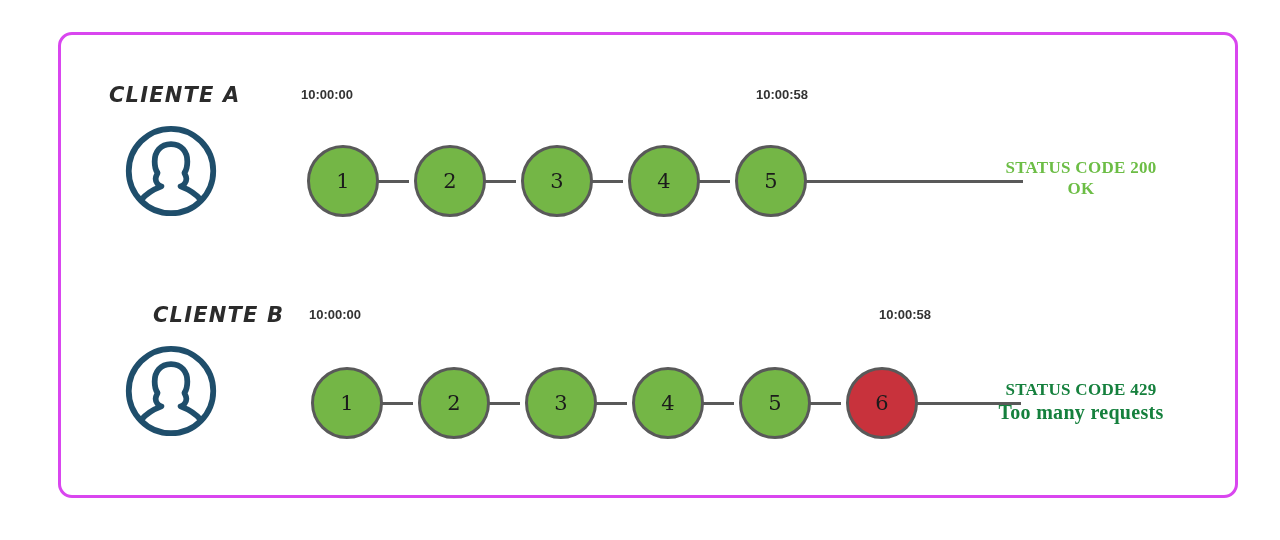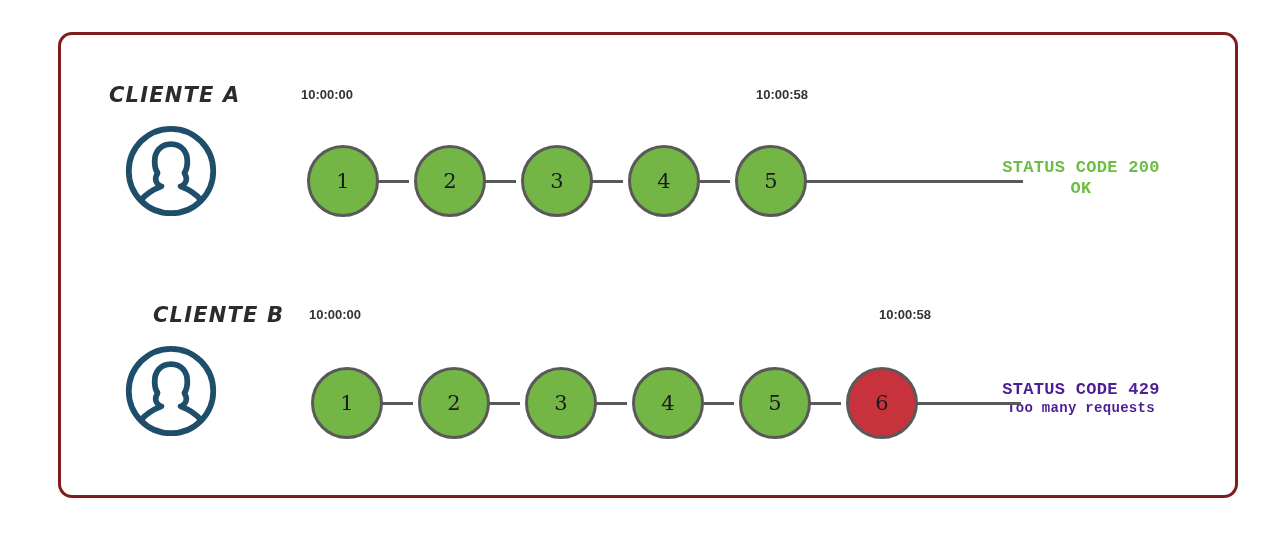--- a/index.html
+++ b/index.html
@@ -22,21 +22,21 @@
   }
 
   
   .frame {
     position: absolute;
     left: 58px;
     top: 32px;
     width: 1180px;
     height: 466px;
     box-sizing: border-box;
-    border: 3px solid #7f1d1d;
+    border: 3px solid #d946ef;
     border-radius: 14px;
     background: #ffffff;
   }
 
   
   .client-label {
     position: absolute;
     font-family: "DejaVu Sans", sans-serif;
     font-style: italic;
     font-weight: 700;
@@ -86,34 +86,34 @@
   .link {
     position: absolute;
     height: 3px;
     background: #595959;
     z-index: 1;
   }
 
   
   .status {
     position: absolute;
-    font-family: Liberation Mono, monospace;
+    font-family: Liberation Serif, serif;
     font-weight: 700;
     font-size: 17px;
     line-height: 1.25;
     white-space: nowrap;
     letter-spacing: 0.3px;
   }
   .status .line2 { display: block; }
   .status.ok   { color: #6cbd45; text-align: center; }
   .status.fail { color: #cc2franchise; }
-  .status.fail { color: #4c1d95; text-align: center; }
+  .status.fail { color: #15803d; text-align: center; }
   .status.fail .line2 {
     font-weight: 700;
-    font-size: 14px;
+    font-size: 20px;
   }
 </style>
 </head>
 <body>
 
 <div id="canvas">
   <div class="frame">
 
     <div class="client-label" style="left:48px; top:48px;">CLIENTE A</div>
 

